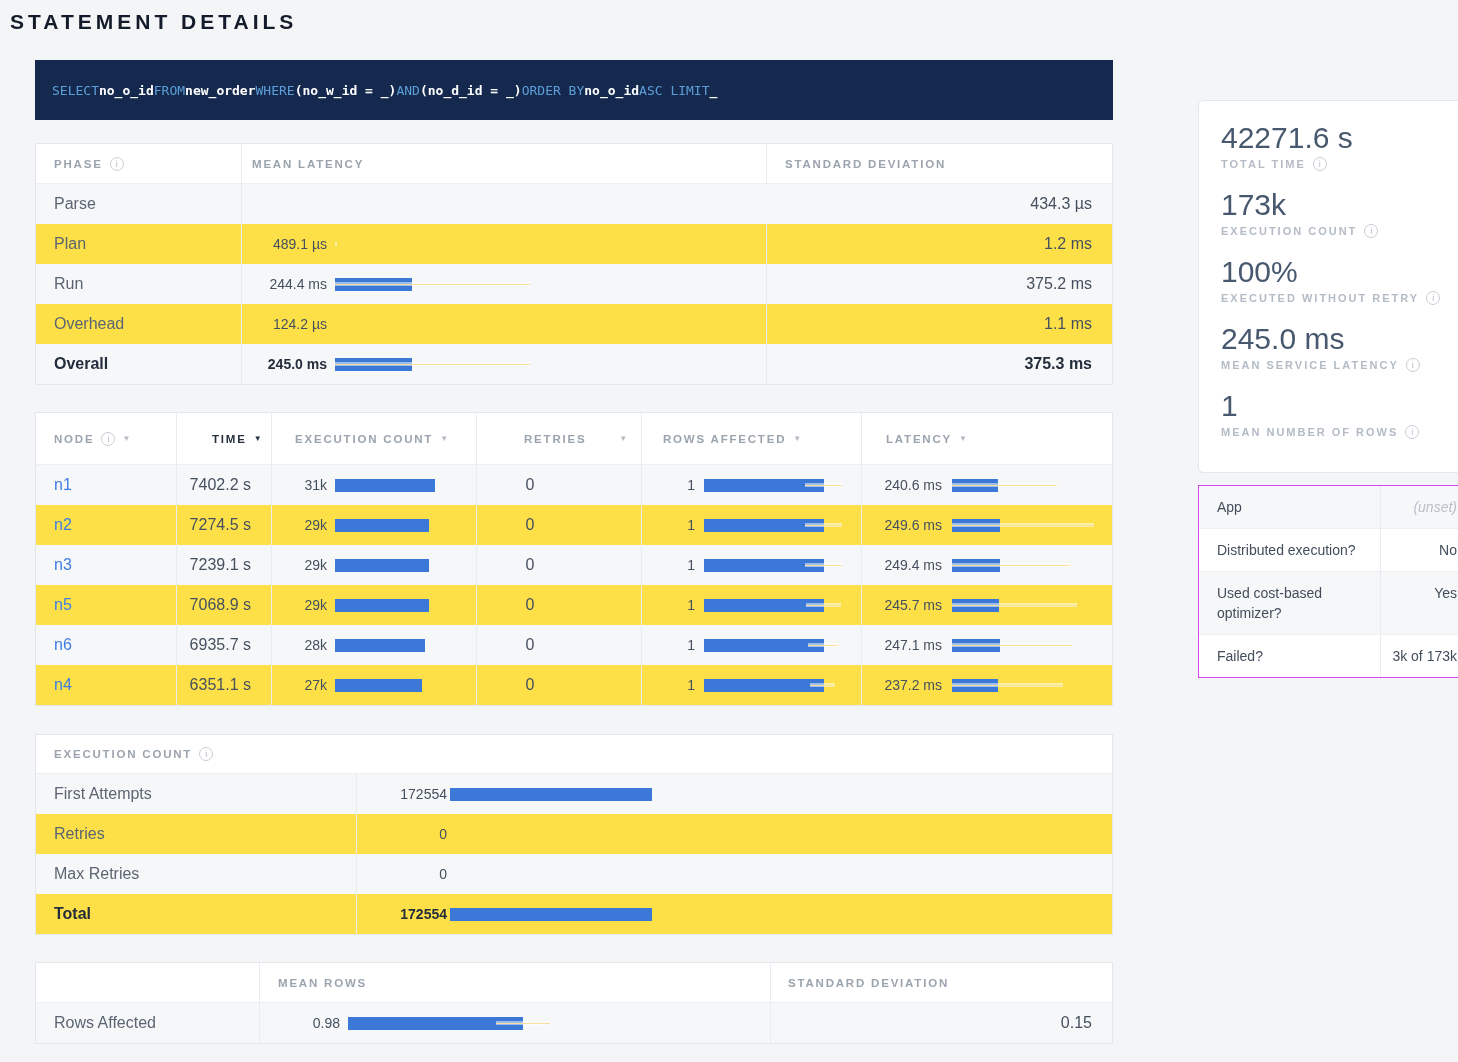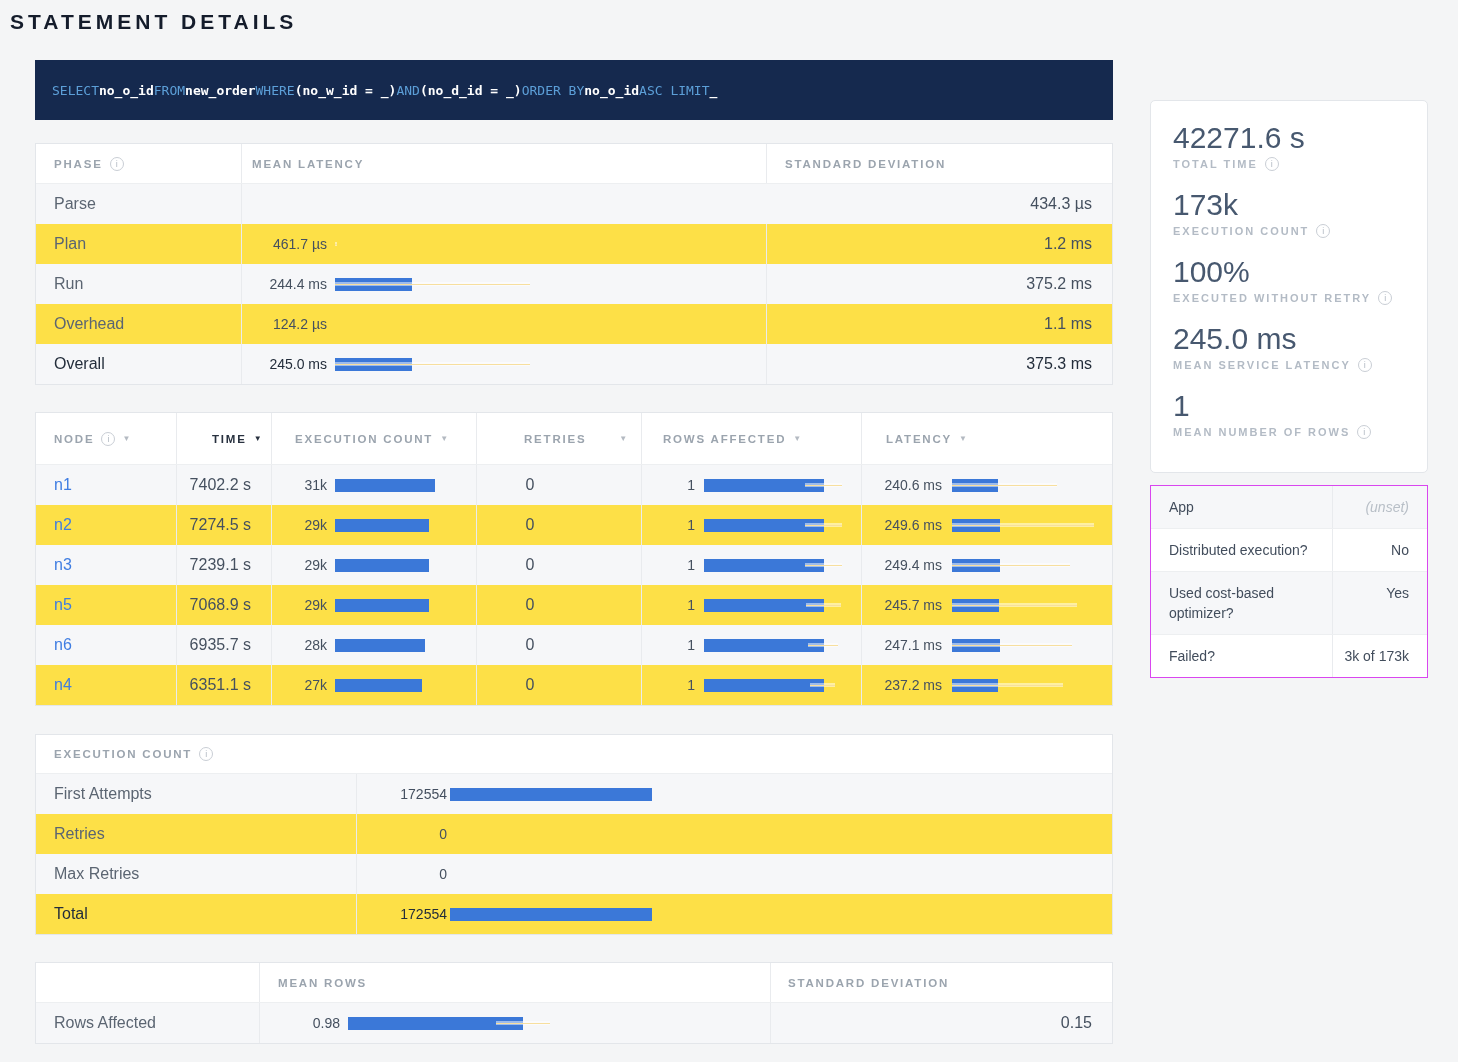--- a/index.html
+++ b/index.html
@@ -1,39 +1,39 @@
 <!DOCTYPE html>
 <html style="--blue: #3b78d8; --yellow: #eebe3d; --link: #3f7de2; --sqlbg: #15294e; --sqlkw: #5c9fd8;"><head>
 <meta charset="utf-8">
 <style>
   * { margin:0; padding:0; box-sizing:border-box; }
   html,body { width:1458px; height:1062px; background:#f4f5f6;
     font-family:"Liberation Sans", sans-serif; color:#45505f; }
   .page-title { margin:10px 0 0 10px; font-size:21px; font-weight:bold;
     letter-spacing:4px; color:#141c2b; }
-  .page { display:flex; margin-top:26px; }
+  .page { display:flex; margin-top:26px;gap:48px; }
   .main { width:1078px; margin-left:35px; flex:none; }
   .sidebar { width:278px; margin-left:37px; flex:none;margin-top:40px; }
 
   
   .sql-box { height:60px; background:var(--sqlbg); display:flex; align-items:center;
     padding-left:17px; font-family:"DejaVu Sans Mono", monospace; font-size:13px; }
   .sql-box .k { color:var(--sqlkw); }
   .sql-box .i { color:#ffffff; font-weight:bold; }
 
   
   .tbl { background:#fde047; border:1px solid #e3e6ea; }
   .trow { display:flex; align-items:center; height:40px; }
   .trow.alt { background:#f6f7f9; }
   .trow.head { height:40px; border-bottom:1px solid #edeff1; background:#fff; }
   .hdr { font-size:11.5px; font-weight:bold; letter-spacing:1.8px; color:#9ba4ae; }
   .hdr.active { color:#28313f; }
   .cell { height:100%; display:flex; align-items:center; }
   .bL { border-left:1px solid #e9ebee; }
-  .bold { font-weight:normal; color:#232d3b; }
+  .bold { font-weight:bold; color:#232d3b; }
   .muted-label { color:#5b6572; }
   .num { text-align:right; font-size:14px; flex:none; }
   .sort { font-size:8px; color:#b4bac2; margin-left:7px; }
   .sort.active { color:#28313f; }
   .info { display:inline-block; width:14px; height:14px; flex:none;
     border:1px solid #c9ced5; border-radius:50%; font-size:9px; line-height:12px;
     text-align:center; color:#b4bbc4; font-weight:normal; letter-spacing:0;
     margin-left:7px; }
 
   
@@ -150,21 +150,21 @@
       <div id="phase-rows">
           <div class="trow alt">
             <div class="cell c1 muted-label">Parse</div>
             <div class="cell c3 bL">
               <span>434.3 µs</span>
             </div>
           </div>
           <div class="trow">
             <div class="cell c1 muted-label">Plan</div>
             <div class="cell c2 bL">
-              <span class="num">461.7 µs</span>
+              <span class="num">489.1 µs</span>
               <div class="barbox" style="width: 195px;">
                 <div class="sline" style="left: 0%; width: 1.2%;"></div>
               </div>
             </div>
             <div class="cell c3 bL">
               <span>1.2 ms</span>
             </div>
           </div>
           <div class="trow alt">
             <div class="cell c1 muted-label">Run</div>

